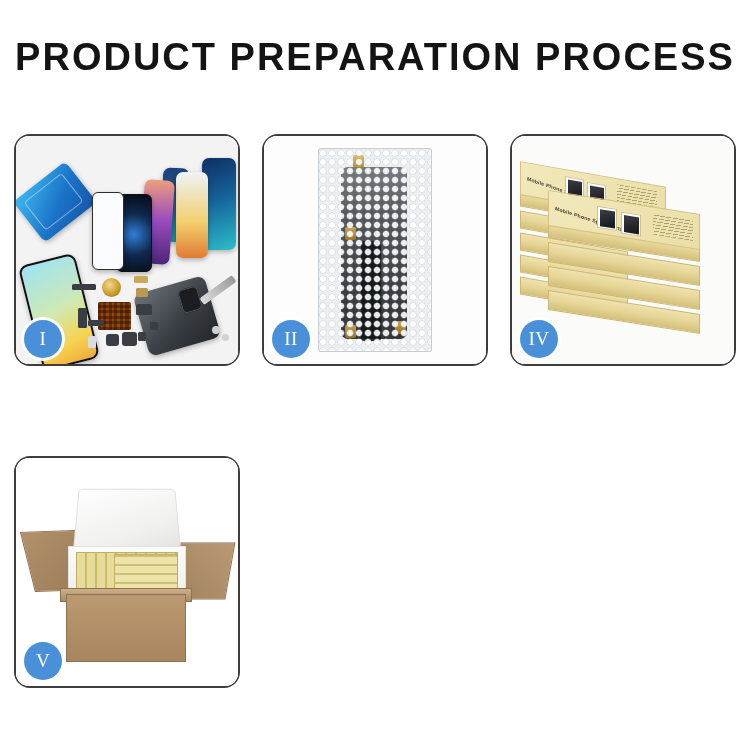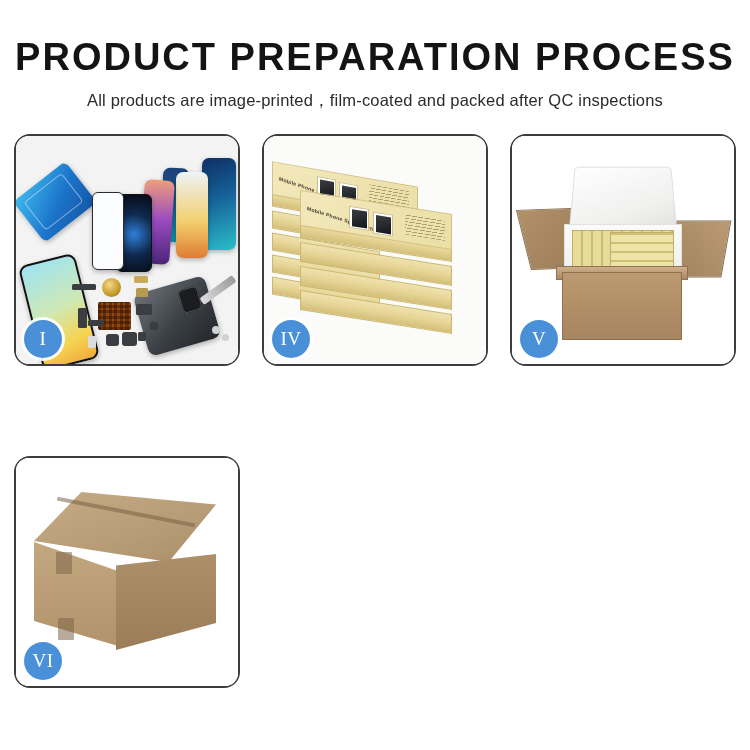--- a/index.html
+++ b/index.html
@@ -363,21 +363,20 @@
     position:absolute; width:16px; height:22px;
     background: rgba(126,102,72,0.55);
     border-radius:1px;
   }
 </style>
 </head>
 <body>
 
 <div class="header">
   <h1 class="page-title">PRODUCT PREPARATION PROCESS</h1>
-  <p class="page-subtitle">All products are image-printed，film-coated and packed after QC inspections</p>
 </div>
 
 <div class="grid">
 
   <div class="card">
     <div class="card-inner">
       <div class="scene">
         <div class="p1-bg"></div>
         <div class="ph ph-a"></div>
         <div class="ph ph-g"></div>
@@ -402,20 +401,37 @@
         <div class="chip" style="left:120px;top:168px;width:16px;height:11px;"></div>
         <div class="chip" style="left:134px;top:186px;width:8px;height:8px;"></div>
         <div class="tweezer"></div>
         <div class="chip" style="left:196px;top:190px;width:8px;height:8px;border-radius:50%;background:#cfd3d6;"></div>
         <div class="chip" style="left:206px;top:198px;width:7px;height:7px;border-radius:50%;background:#cfd3d6;"></div>
       </div>
     </div>
     <div class="badge">I</div>
   </div>
 
+  <div class="card">
+    <div class="card-inner">
+      <div class="scene">
+        <div class="p2-bg"></div>
+        <div class="bubble-pack">
+          <div class="lcd"></div>
+          <div class="lcd-flex"></div>
+          <div class="gold-tab" style="left:34px;top:6px;"></div>
+          <div class="gold-tab" style="left:26px;top:78px;"></div>
+          <div class="gold-tab" style="left:26px;top:176px;"></div>
+          <div class="gold-tab" style="left:76px;top:172px;"></div>
+          <div class="bubbles"></div>
+        </div>
+      </div>
+    </div>
+    <div class="badge">II</div>
+  </div>
 
 
   <div class="card">
     <div class="card-inner">
       <div class="scene">
         <div class="p4-bg"></div>
 
         <div class="stackbox" style="left:8px;top:62px;width:106px;height:16px;transform:skewY(10deg);"></div>
         <div class="stackbox" style="left:8px;top:84px;width:106px;height:16px;transform:skewY(10deg);"></div>
         <div class="stackbox" style="left:8px;top:106px;width:106px;height:16px;transform:skewY(10deg);"></div>
@@ -463,28 +479,14 @@
         <div class="v-foambody"></div>
         <div class="v-yellow"></div>
         <div class="v-yellow2"></div>
         <div class="v-top-edge"></div>
         <div class="v-front"></div>
       </div>
     </div>
     <div class="badge">V</div>
   </div>
 
-  <div class="card">
-    <div class="card-inner">
-      <div class="scene">
-        <div class="p6-bg"></div>
-        <div class="c6-top"></div>
-        <div class="c6-seam"></div>
-        <div class="c6-left"></div>
-        <div class="c6-right"></div>
-        <div class="c6-tape" style="left:40px;top:94px;"></div>
-        <div class="c6-tape" style="left:42px;top:160px;"></div>
-      </div>
-    </div>
-    <div class="badge">VI</div>
-  </div>
 
 </div>
 
 </body></html>

